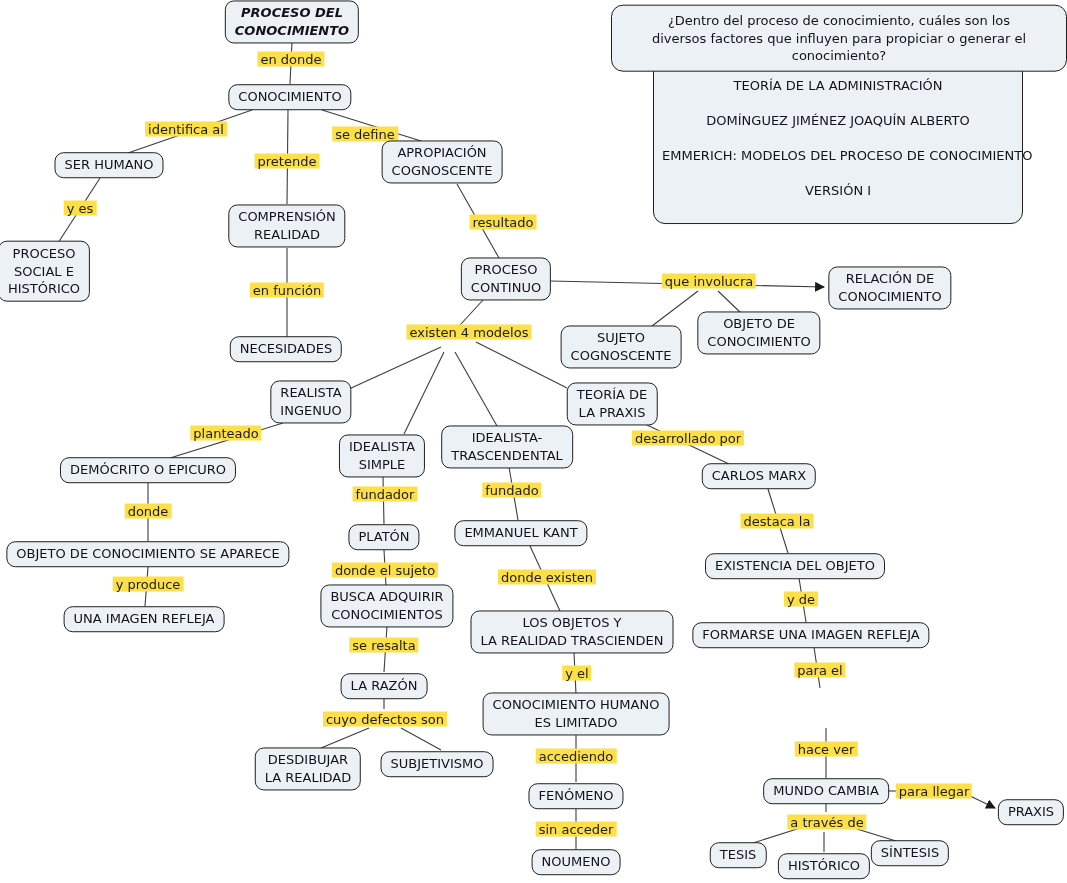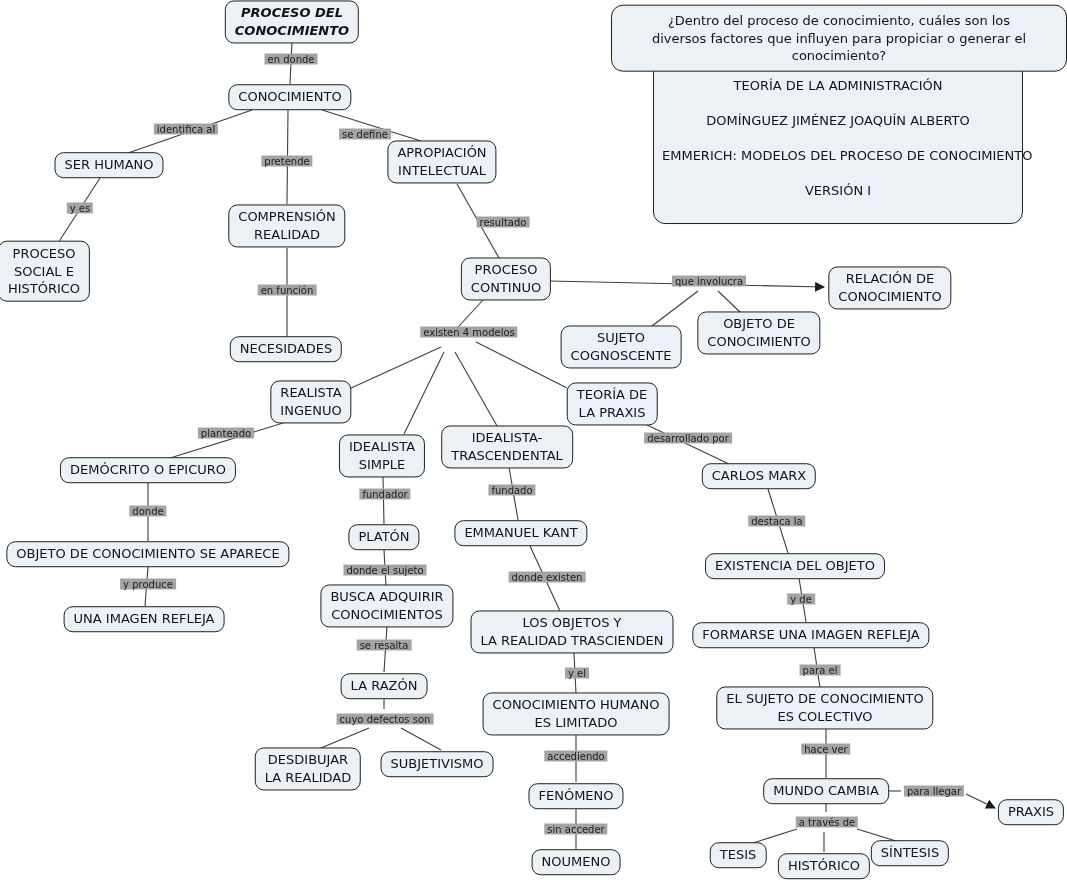--- a/index.html
+++ b/index.html
@@ -10,21 +10,21 @@
   svg.edges{position:absolute;left:0;top:0;z-index:0;}
   .node{
     position:absolute;transform:translate(-50%,-50%);
     background:#ebf1f5;border:1px solid #1f1f1f;border-radius:9px;
     padding:3px 9px;font-size:13px;line-height:1.35;color:#12121c;
     text-align:center;white-space:pre-line;z-index:2;box-sizing:border-box;
   }
   .title-node{font-weight:bold;font-style:italic;}
   .edge-label{
     position:absolute;transform:translate(-50%,-50%);
-    background:#a3a3a3;padding:0 3px;font-size:10px;color:#1c1c24;
+    background:#fde047;padding:0 3px;font-size:13px;color:#1c1c24;
     white-space:nowrap;z-index:1;
   }
   .info-line{white-space:nowrap;}
   .q-node{border-radius:12px;padding:6px 8px;}
 </style>
 </head>
 <body>
 
 <div class="canvas">
 
@@ -92,21 +92,21 @@
 CONOCIMIENTO</div>
   <div class="node" style="left:290px;top:97px">CONOCIMIENTO</div>
   <div class="node" style="left:109px;top:165px">SER HUMANO</div>
   <div class="node" style="left:44px;top:271px">PROCESO
 SOCIAL E
 HISTÓRICO</div>
   <div class="node" style="left:287px;top:226px">COMPRENSIÓN
 REALIDAD</div>
   <div class="node" style="left:286px;top:349px">NECESIDADES</div>
   <div class="node" style="left:442px;top:162px">APROPIACIÓN
-INTELECTUAL</div>
+COGNOSCENTE</div>
   <div class="node" style="left:506px;top:279px">PROCESO
 CONTINUO</div>
   <div class="node" style="left:890px;top:288px">RELACIÓN DE
 CONOCIMIENTO</div>
   <div class="node" style="left:621px;top:347px">SUJETO
 COGNOSCENTE</div>
   <div class="node" style="left:759px;top:333px">OBJETO DE
 CONOCIMIENTO</div>
   <div class="node" style="left:311px;top:402px">REALISTA
 INGENUO</div>
@@ -129,22 +129,20 @@
 ES LIMITADO</div>
   <div class="node" style="left:572px;top:632px">LOS OBJETOS Y
 LA REALIDAD TRASCIENDEN</div>
   <div class="node" style="left:576px;top:796px">FENÓMENO</div>
   <div class="node" style="left:576px;top:862px">NOUMENO</div>
   <div class="node" style="left:612px;top:404px">TEORÍA DE
 LA PRAXIS</div>
   <div class="node" style="left:759px;top:476px">CARLOS MARX</div>
   <div class="node" style="left:795px;top:566px">EXISTENCIA DEL OBJETO</div>
   <div class="node" style="left:811px;top:635px">FORMARSE UNA IMAGEN REFLEJA</div>
-  <div class="node" style="left:825px;top:708px">EL SUJETO DE CONOCIMIENTO
-ES COLECTIVO</div>
   <div class="node" style="left:826px;top:791px">MUNDO CAMBIA</div>
   <div class="node" style="left:1031px;top:812px">PRAXIS</div>
   <div class="node" style="left:738px;top:855px">TESIS</div>
   <div class="node" style="left:824px;top:866px">HISTÓRICO</div>
   <div class="node" style="left:910px;top:853px">SÍNTESIS</div>
 
   <span class="edge-label" style="left:291px;top:59px">en donde</span>
   <span class="edge-label" style="left:186px;top:129px">identifica al</span>
   <span class="edge-label" style="left:287px;top:161px">pretende</span>
   <span class="edge-label" style="left:365px;top:134px">se define</span>

